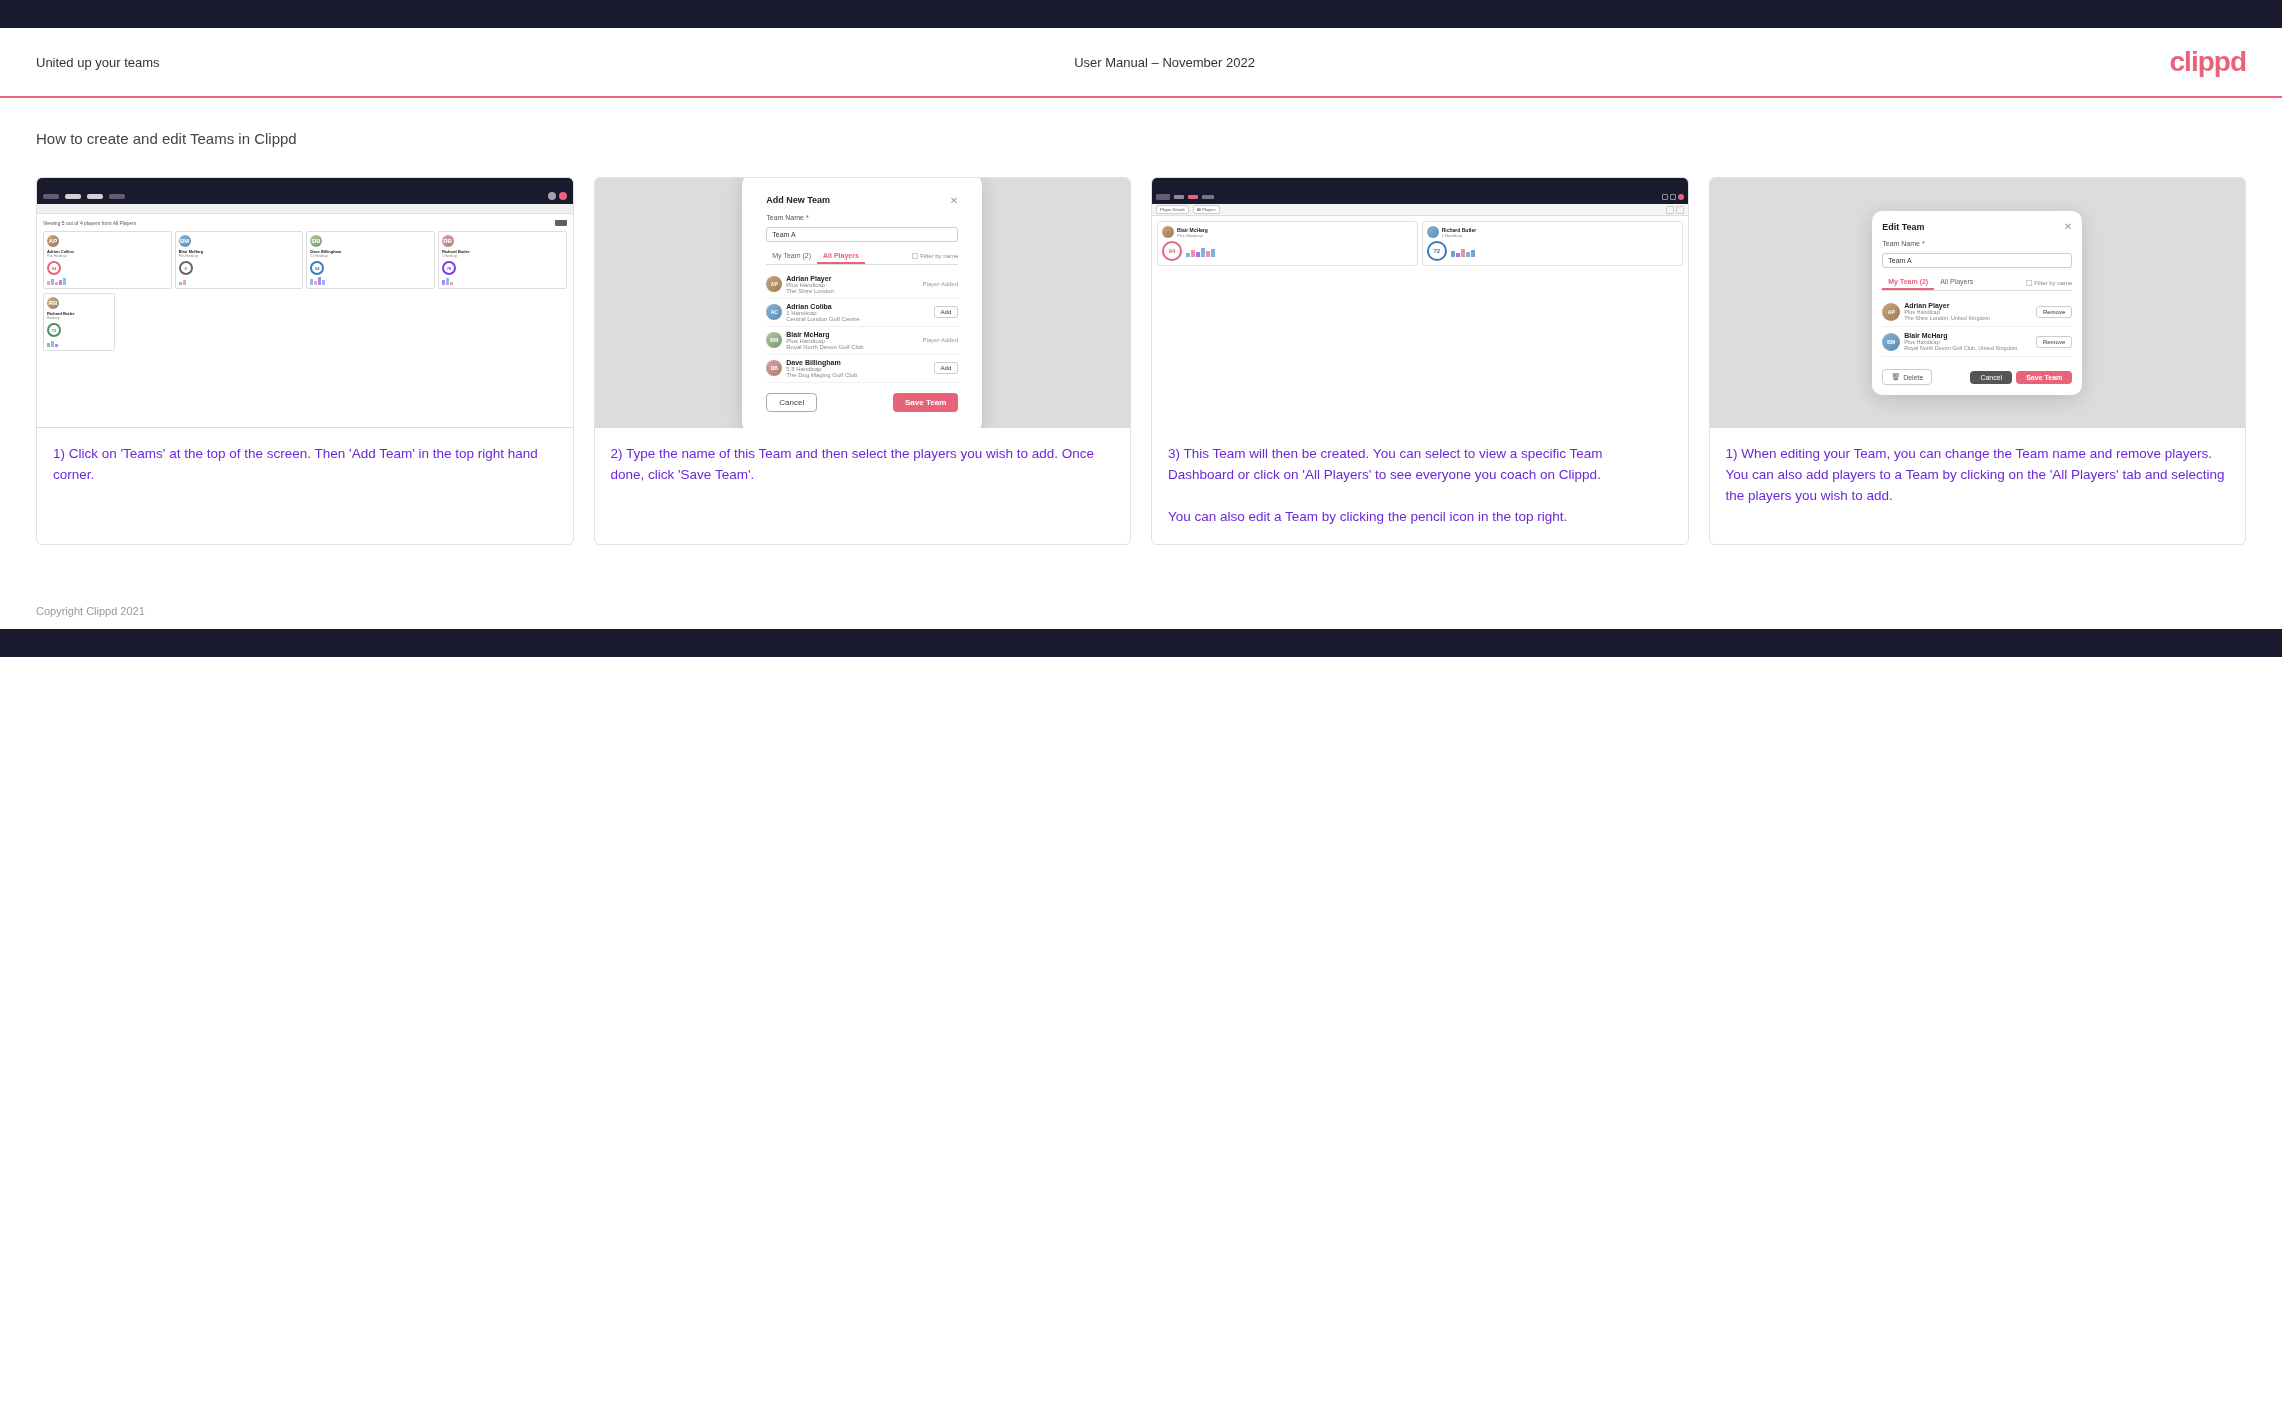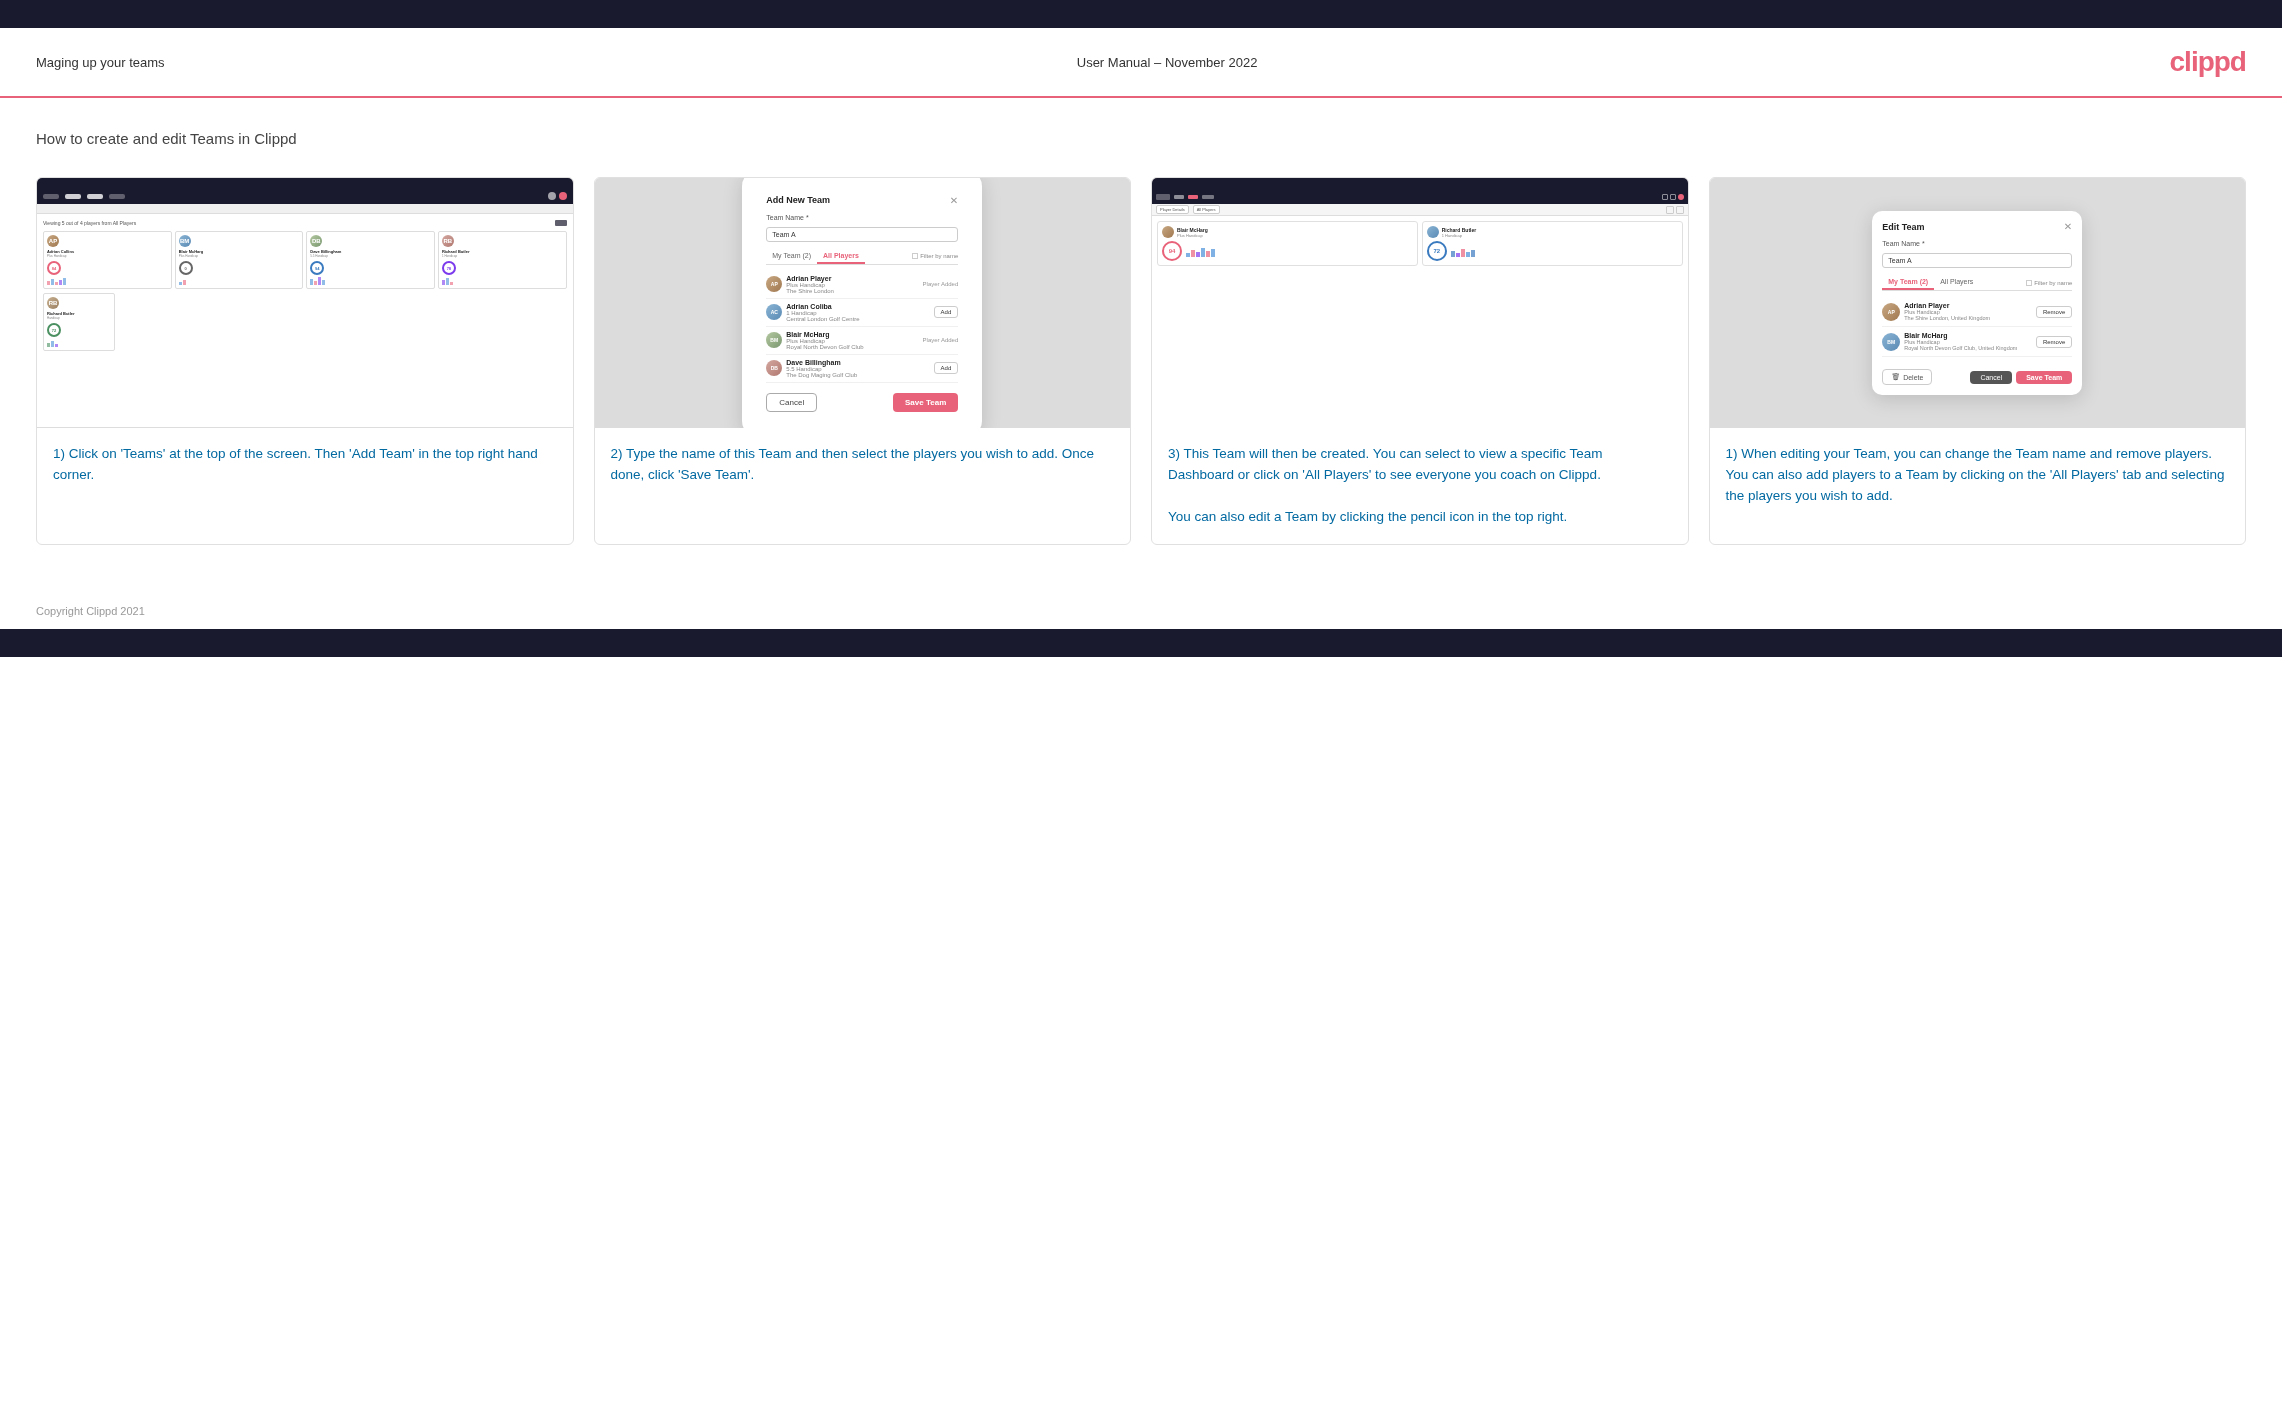--- a/index.html
+++ b/index.html
@@ -77,21 +77,21 @@
       background: #f5f5f5;
       height: 250px;
       overflow: hidden;
       position: relative;
       flex-shrink: 0;
     }
 
     .card-text {
       padding: 16px;
       font-size: 13.5px;
-      color: #0369a1;
+      color: #6d28d9;
       line-height: 1.55;
       flex: 1;
     }
 
     
     .screenshot-1 {
       background: #fff;
       border-bottom: 1px solid #ddd;
     }
 
@@ -608,21 +608,21 @@
     .avatar-face-4 {
       background: linear-gradient(135deg, #d4a8a0, #b07870);
     }
   </style>
 </head>
 <body>
 
 <div class="top-bar"></div>
 
 <div class="header">
-  <span class="header-left">Maging up your teams</span>
+  <span class="header-left">United up your teams</span>
   <span class="header-center">User Manual – November 2022</span>
   <span class="logo">clippd</span>
 </div>
 
 <div class="page-content">
   <p class="page-subtitle">How to create and edit Teams in Clippd</p>
 
   <div class="cards-row">
 
     <div class="card">

